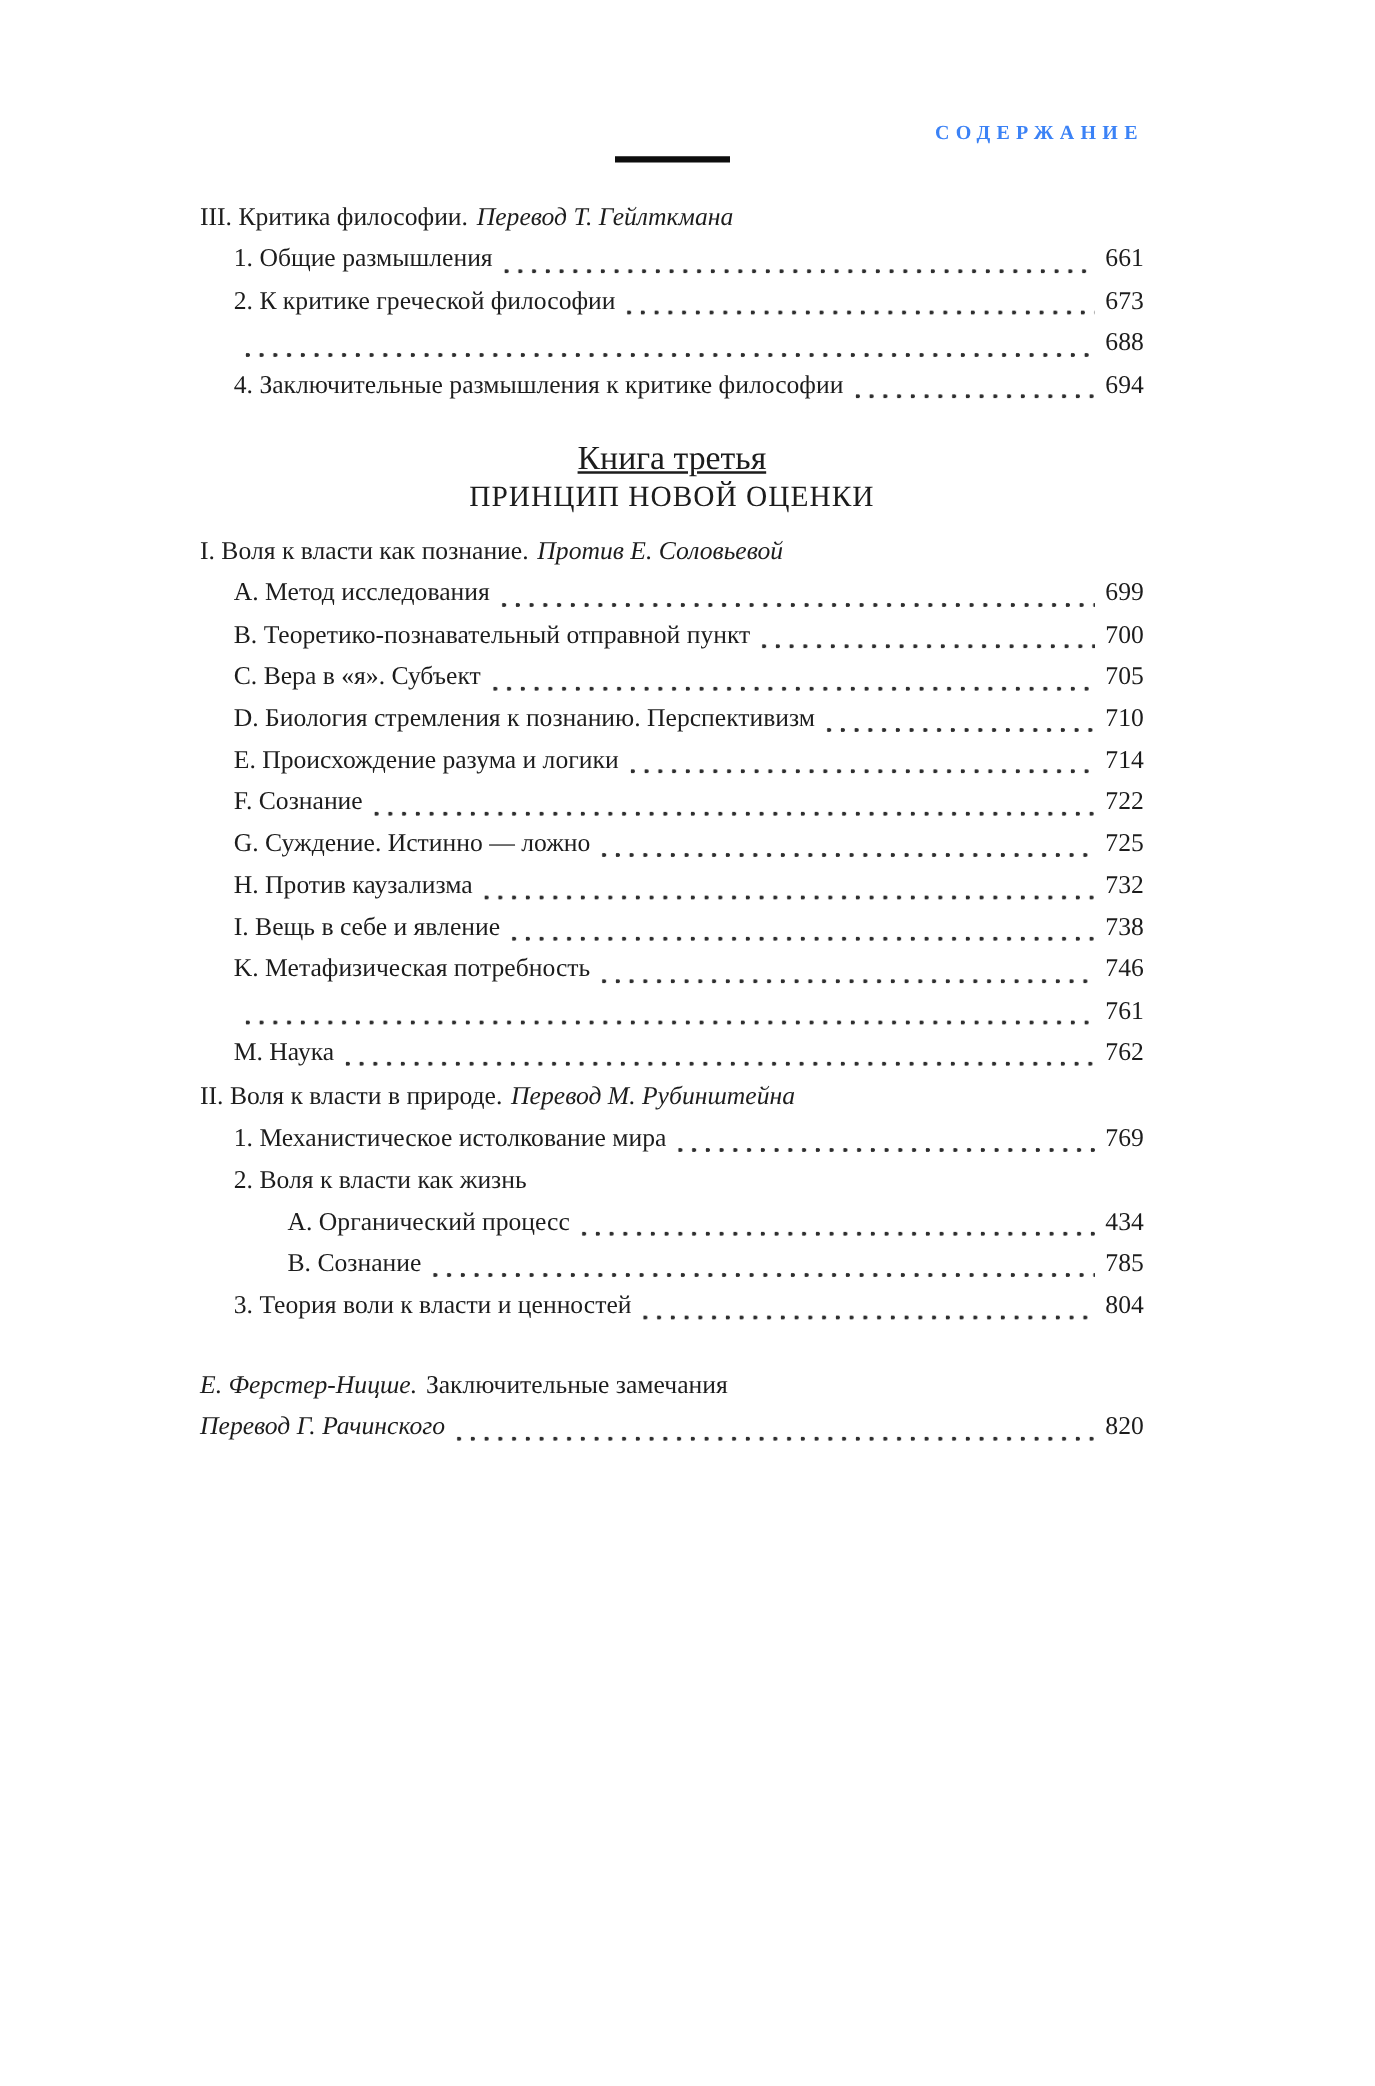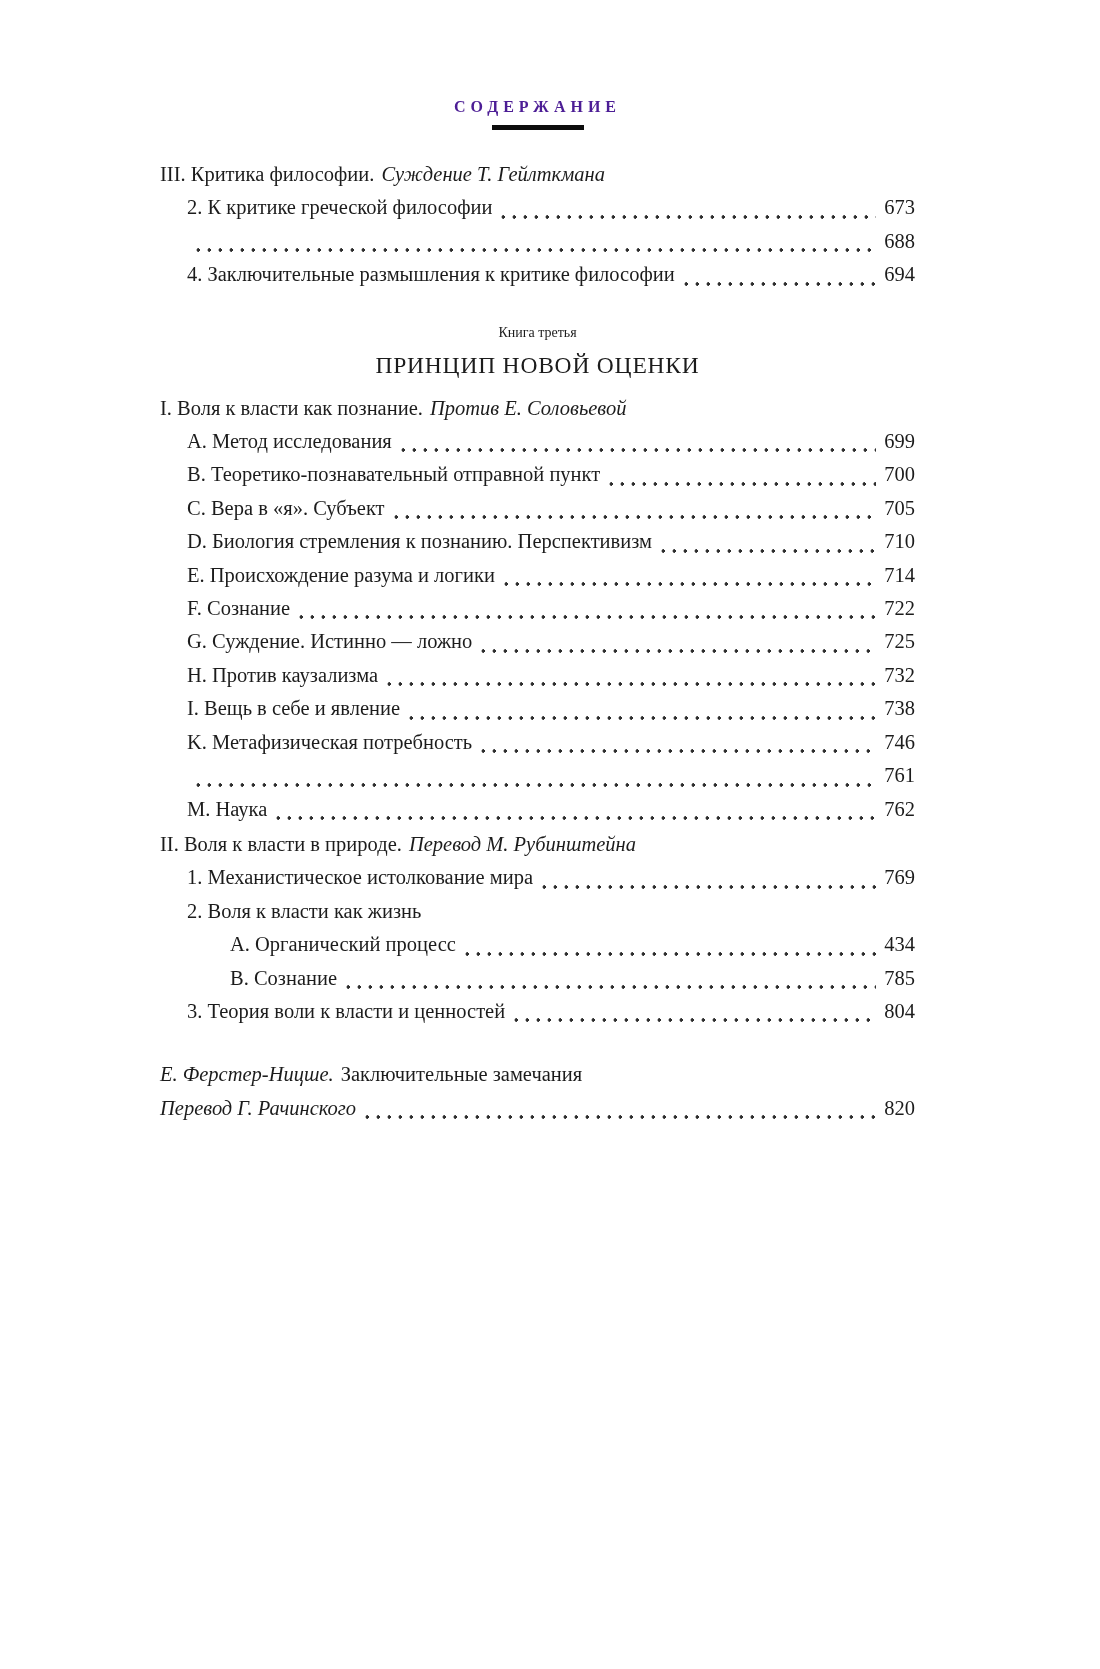--- a/index.html
+++ b/index.html
@@ -12,25 +12,25 @@
     width: 1100px;
     height: 1669px;
     background: #ffffff;
     color: #1c1c1c;
     font-family: "Liberation Serif", "DejaVu Serif", serif;
     box-sizing: border-box;
     padding: 98px 185px 0 160px;
     overflow: hidden;
   }
   .toc-header {
-    text-align: center;
+    text-align: right;
     font-size: 16px;
     font-weight: bold;
     letter-spacing: 5px;
-    color: #4c1d95;
+    color: #3b82f6;
     font-family: Liberation Serif, serif;
   }
   .header-rule {
     width: 92px;
     height: 5px;
     background: #0d0d0d;
     margin: 9px auto 0 auto;
   }
   .toc {
     margin-top: 28px;
@@ -62,22 +62,23 @@
   }
   .pg {
     flex: 0 0 auto;
     text-align: right;
   }
   .center-block {
     text-align: center;
     margin-top: 26px;
   }
   .kicker {
-    font-size: 14px;
+    font-size: 27px;
     line-height: 30px;
+    text-decoration: underline;
   }
   .book-title {
     font-size: 23.5px;
     letter-spacing: 0.8px;
     line-height: 34px;
     margin-bottom: 10px;
   }
   .section-gap { margin-top: 2px; }
   .closing {
     margin-top: 30px;
@@ -90,23 +91,28 @@
 
 <div class="page">
 
   <div class="toc-header">СОДЕРЖАНИЕ</div>
   <div class="header-rule"></div>
 
   <div class="toc">
 
     <div class="row">
       <span class="t">III. Критика философии.</span>
-      <span class="t translator">Суждение Т. Гейлткмана</span>
-    </div>
-
+      <span class="t translator">Перевод Т. Гейлткмана</span>
+    </div>
+
+    <div class="row item">
+      <span class="t">1. Общие размышления</span>
+      <span class="dots"></span>
+      <span class="pg">661</span>
+    </div>
     <div class="row item">
       <span class="t">2. К критике греческой философии</span>
       <span class="dots"></span>
       <span class="pg">673</span>
     </div>
     <div class="row item">
       <span class="dots"></span>
       <span class="pg">688</span>
     </div>
     <div class="row item">

